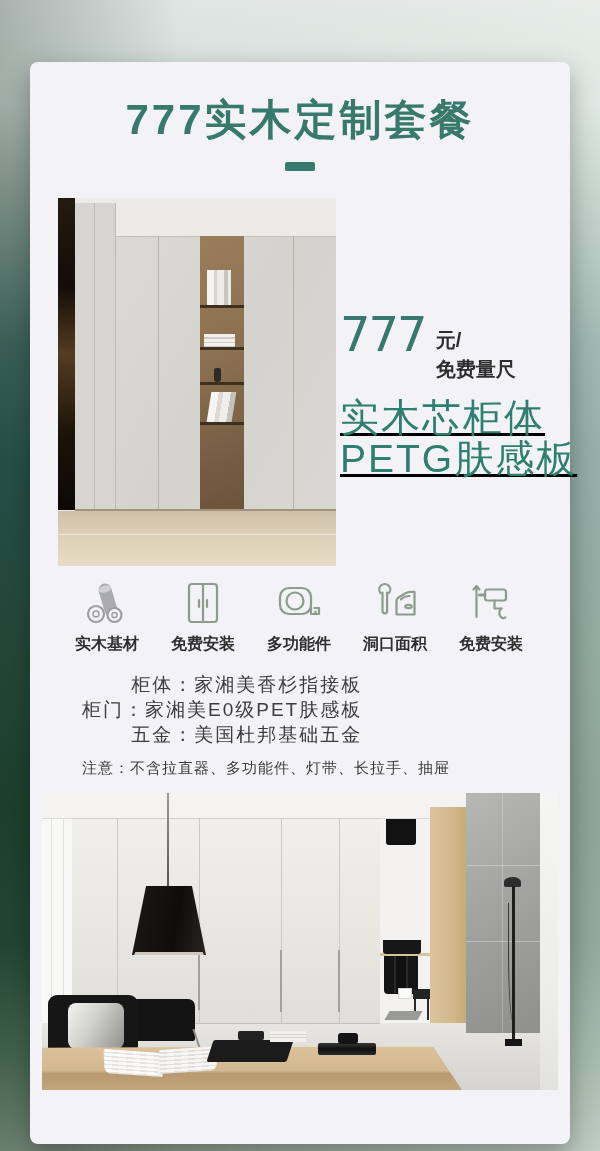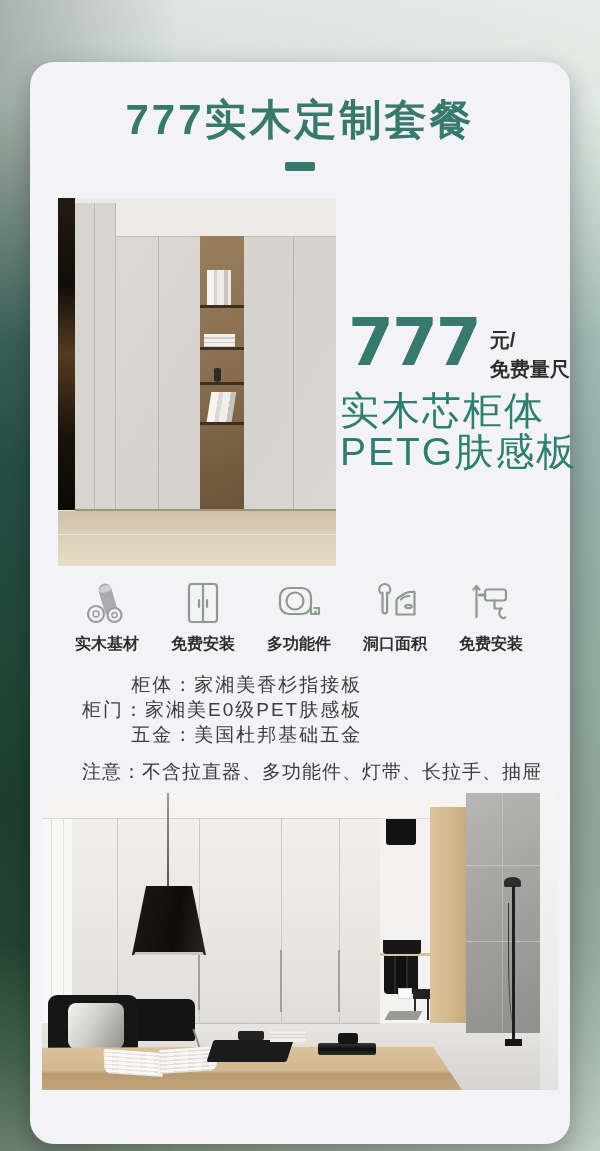--- a/index.html
+++ b/index.html
@@ -11,21 +11,21 @@
     background:
       linear-gradient(to right, rgba(10,25,18,0.25) 0%, rgba(255,255,255,0) 30%, rgba(235,242,238,0.55) 100%),
       linear-gradient(to bottom,
         #dfe6e3 0%, #d2ddd8 9%, #9db3aa 17%, #47746a 30%,
         #2e5f56 40%, #2b5646 55%, #234b33 70%, #2a523b 82%,
         #55795f 92%, #8aa08d 100%);
   }
 
   .card {
     position:absolute; left:30px; top:62px; width:540px; height:1082px;
-    background:#f3f2f6; border-radius:24px;
+    background:#f3f2f6; border-radius:8px;
     box-shadow:0 10px 26px rgba(0,0,0,0.30);
   }
 
   .title {
     position:absolute; top:30px; left:0; width:100%; text-align:center;
     font-size:42px; font-weight:800; color:#38796d; letter-spacing:3px;
   }
   .title-dash {
     position:absolute; top:100px; left:50%; transform:translateX(-50%);
     width:30px; height:9px; background:#38796d; border-radius:2px;
@@ -35,45 +35,45 @@
   .top-photo {
     position:absolute; left:28px; top:136px; width:278px; height:368px;
     background:#e9e7e3; overflow:hidden;
   }
   .tp { position:absolute; }
 
   
   .price-block { position:absolute; left:310px; top:250px; width:240px; }
   .amount-row { display:flex; align-items:flex-start; }
   .amount {
-    font-size:66px; font-weight:700; color:#38796d; line-height:0.95;
-    letter-spacing:-2px; font-family:"DejaVu Sans","Liberation Sans",sans-serif;margin-left:8px;
+    font-size:48px; font-weight:400; color:#38796d; line-height:0.95;
+    letter-spacing:-2px; font-family:"DejaVu Sans","Liberation Sans",sans-serif;
   }
   .unit { margin-left:10px; margin-top:14px; font-size:20px; font-weight:700; color:#2d2d2d; line-height:1.45; }
   .unit span { display:block; white-space:nowrap; }
-  .features { margin-top:7px; }
+  .features { margin-top:14px;text-decoration:underline; }
   .feature {
     font-size:39px; font-weight:500; color:#2f7f71; letter-spacing:2px;
     line-height:1.04; white-space:nowrap;
   }
 
   
   .services {
     position:absolute; left:40px; right:42px; top:516px;
     display:flex; justify-content:space-between;
   }
   .service { width:74px; text-align:center; }
   .service .icon-box { height:48px; display:flex; align-items:flex-end; justify-content:center; }
   .service svg { width:46px; height:46px; display:block; }
   .service-label { margin-top:8px; font-size:16px; font-weight:700; color:#2e2e2e; white-space:nowrap; }
 
   
   .specs { position:absolute; left:52px; top:610px;text-align:right; }
   .spec-row { font-size:19px; color:#3c3c3c; letter-spacing:2px; line-height:25px; white-space:nowrap; }
-  .note { position:absolute; left:52px; top:697px; font-size:19px; color:#3c3c3c; letter-spacing:1px; white-space:nowrap; }
+  .note { position:absolute; left:52px; top:697px; font-size:15px; color:#3c3c3c; letter-spacing:1px; white-space:nowrap; }
 
   
   .bottom-photo {
     position:absolute; left:12px; top:731px; width:516px; height:297px;
     background:#ededeb; overflow:hidden;
   }
   .bp { position:absolute; }
 </style>
 </head>
 <body>

